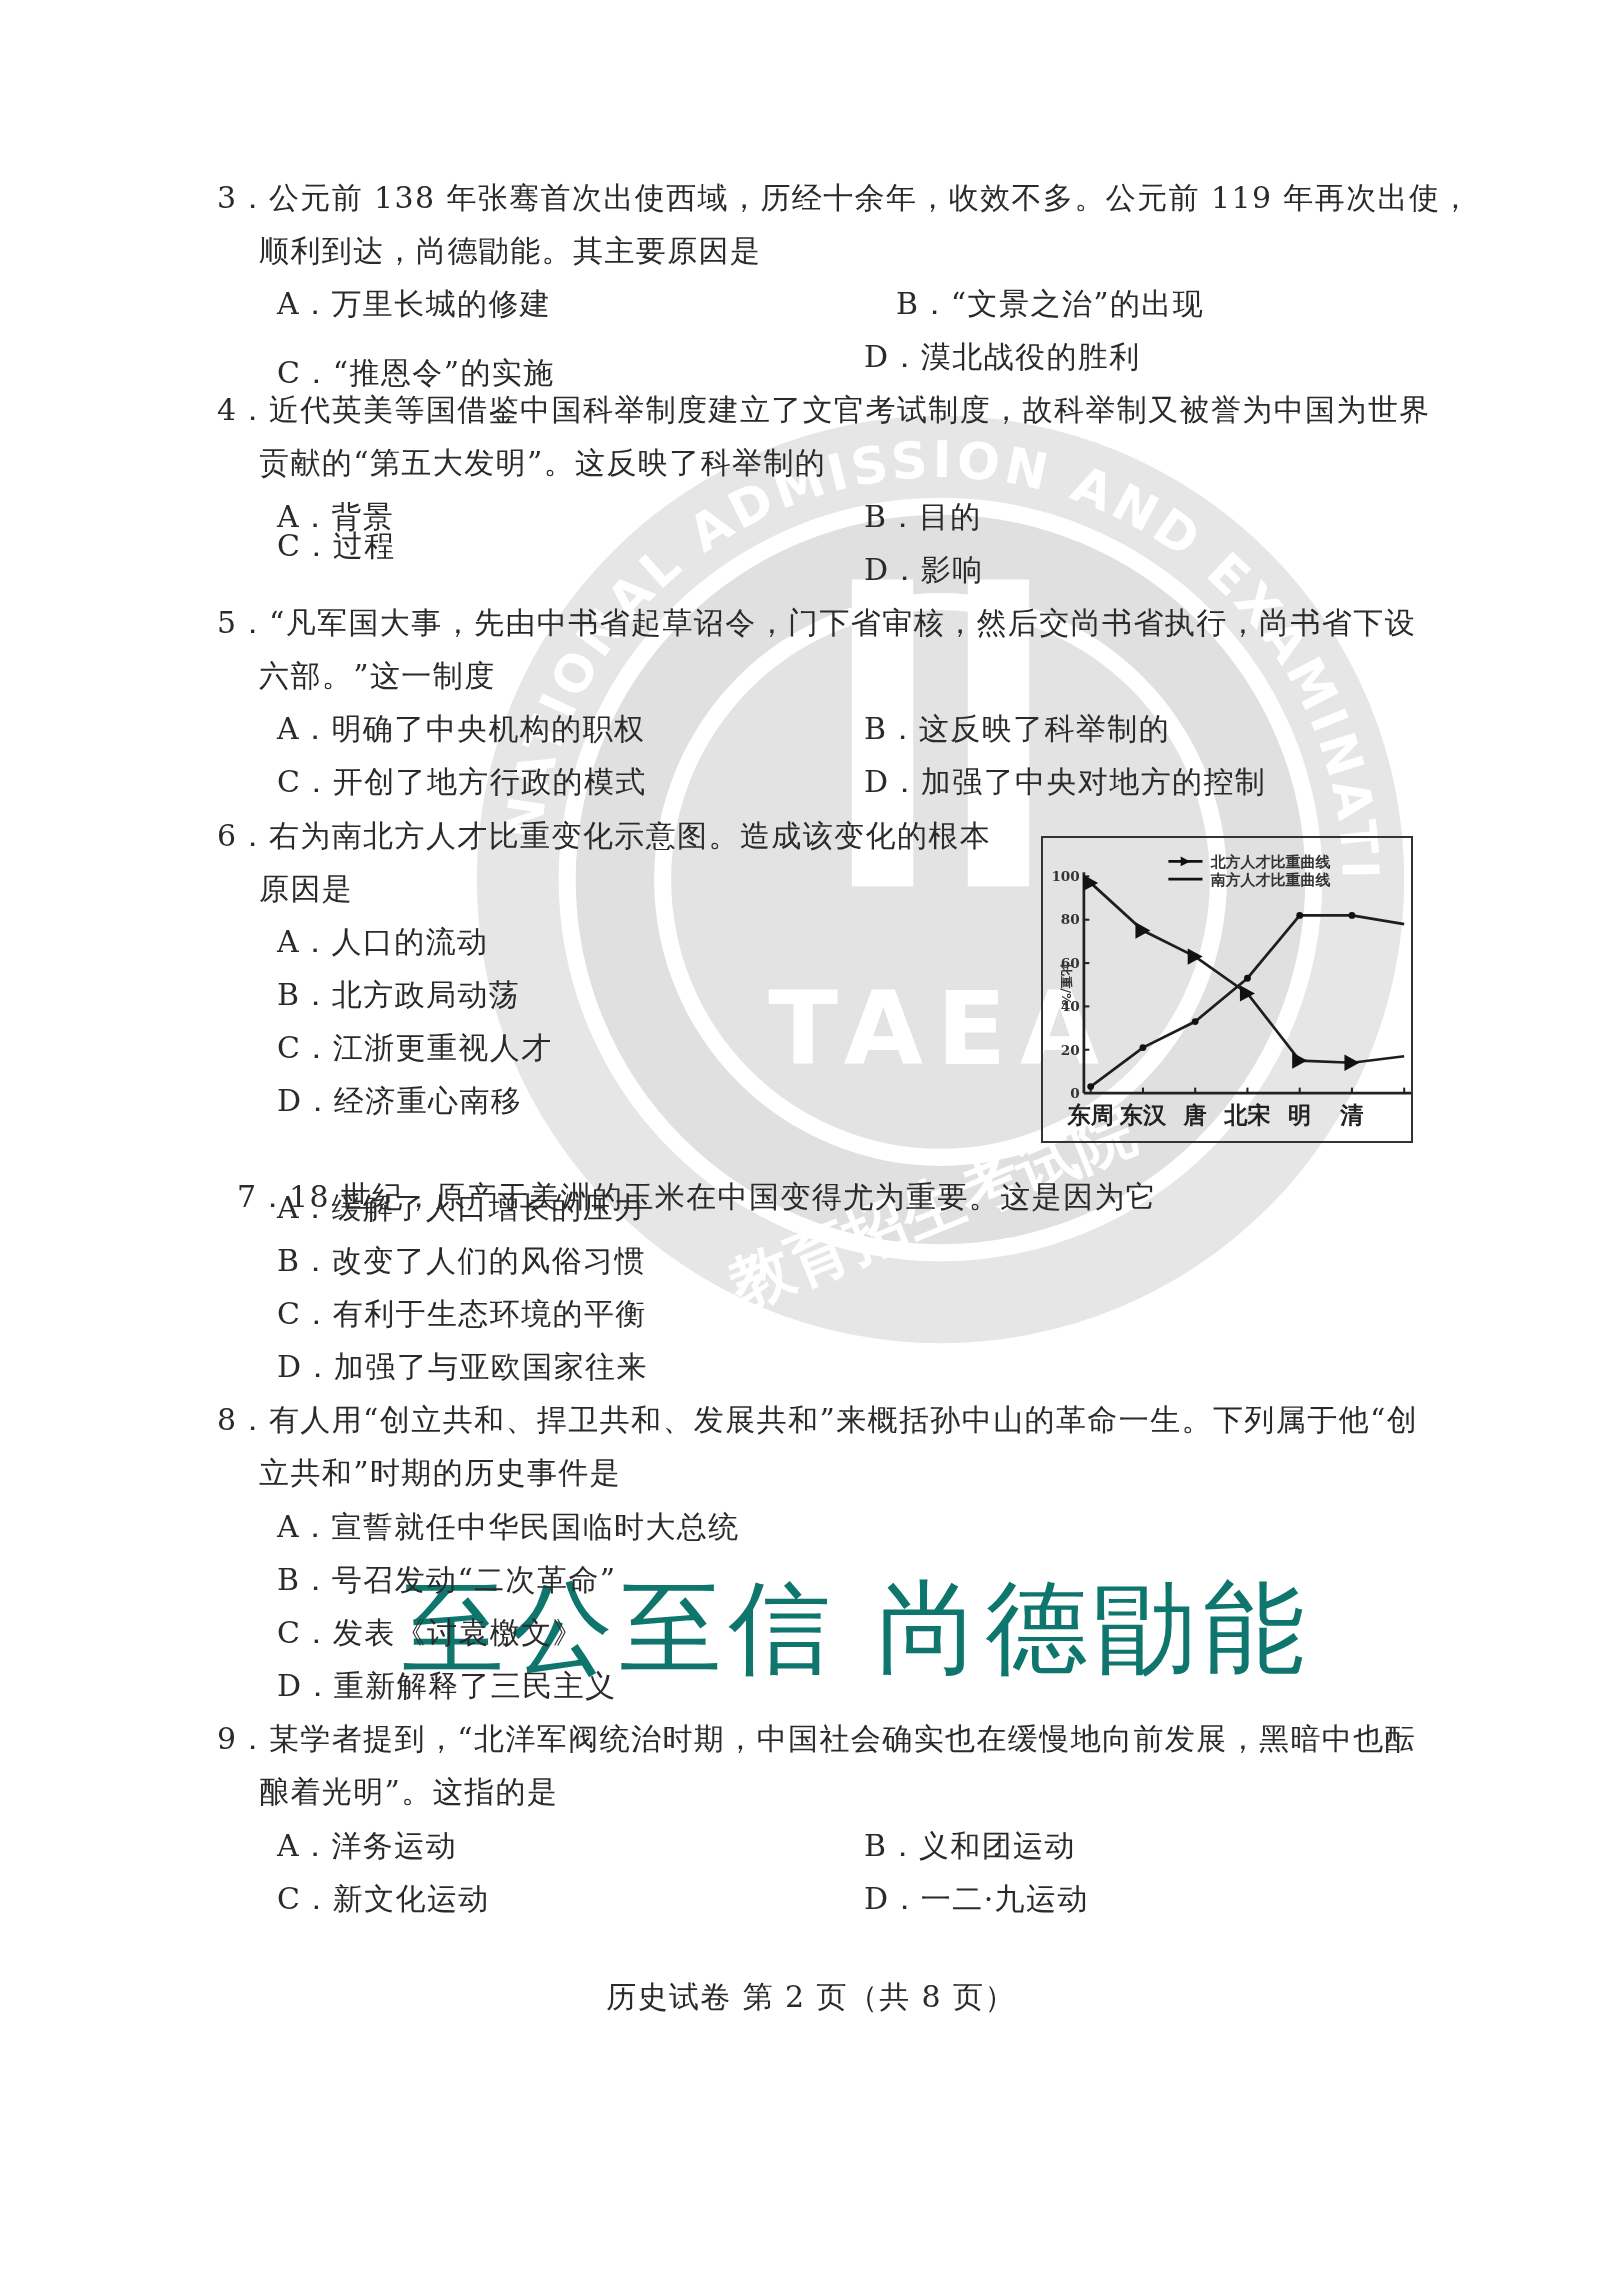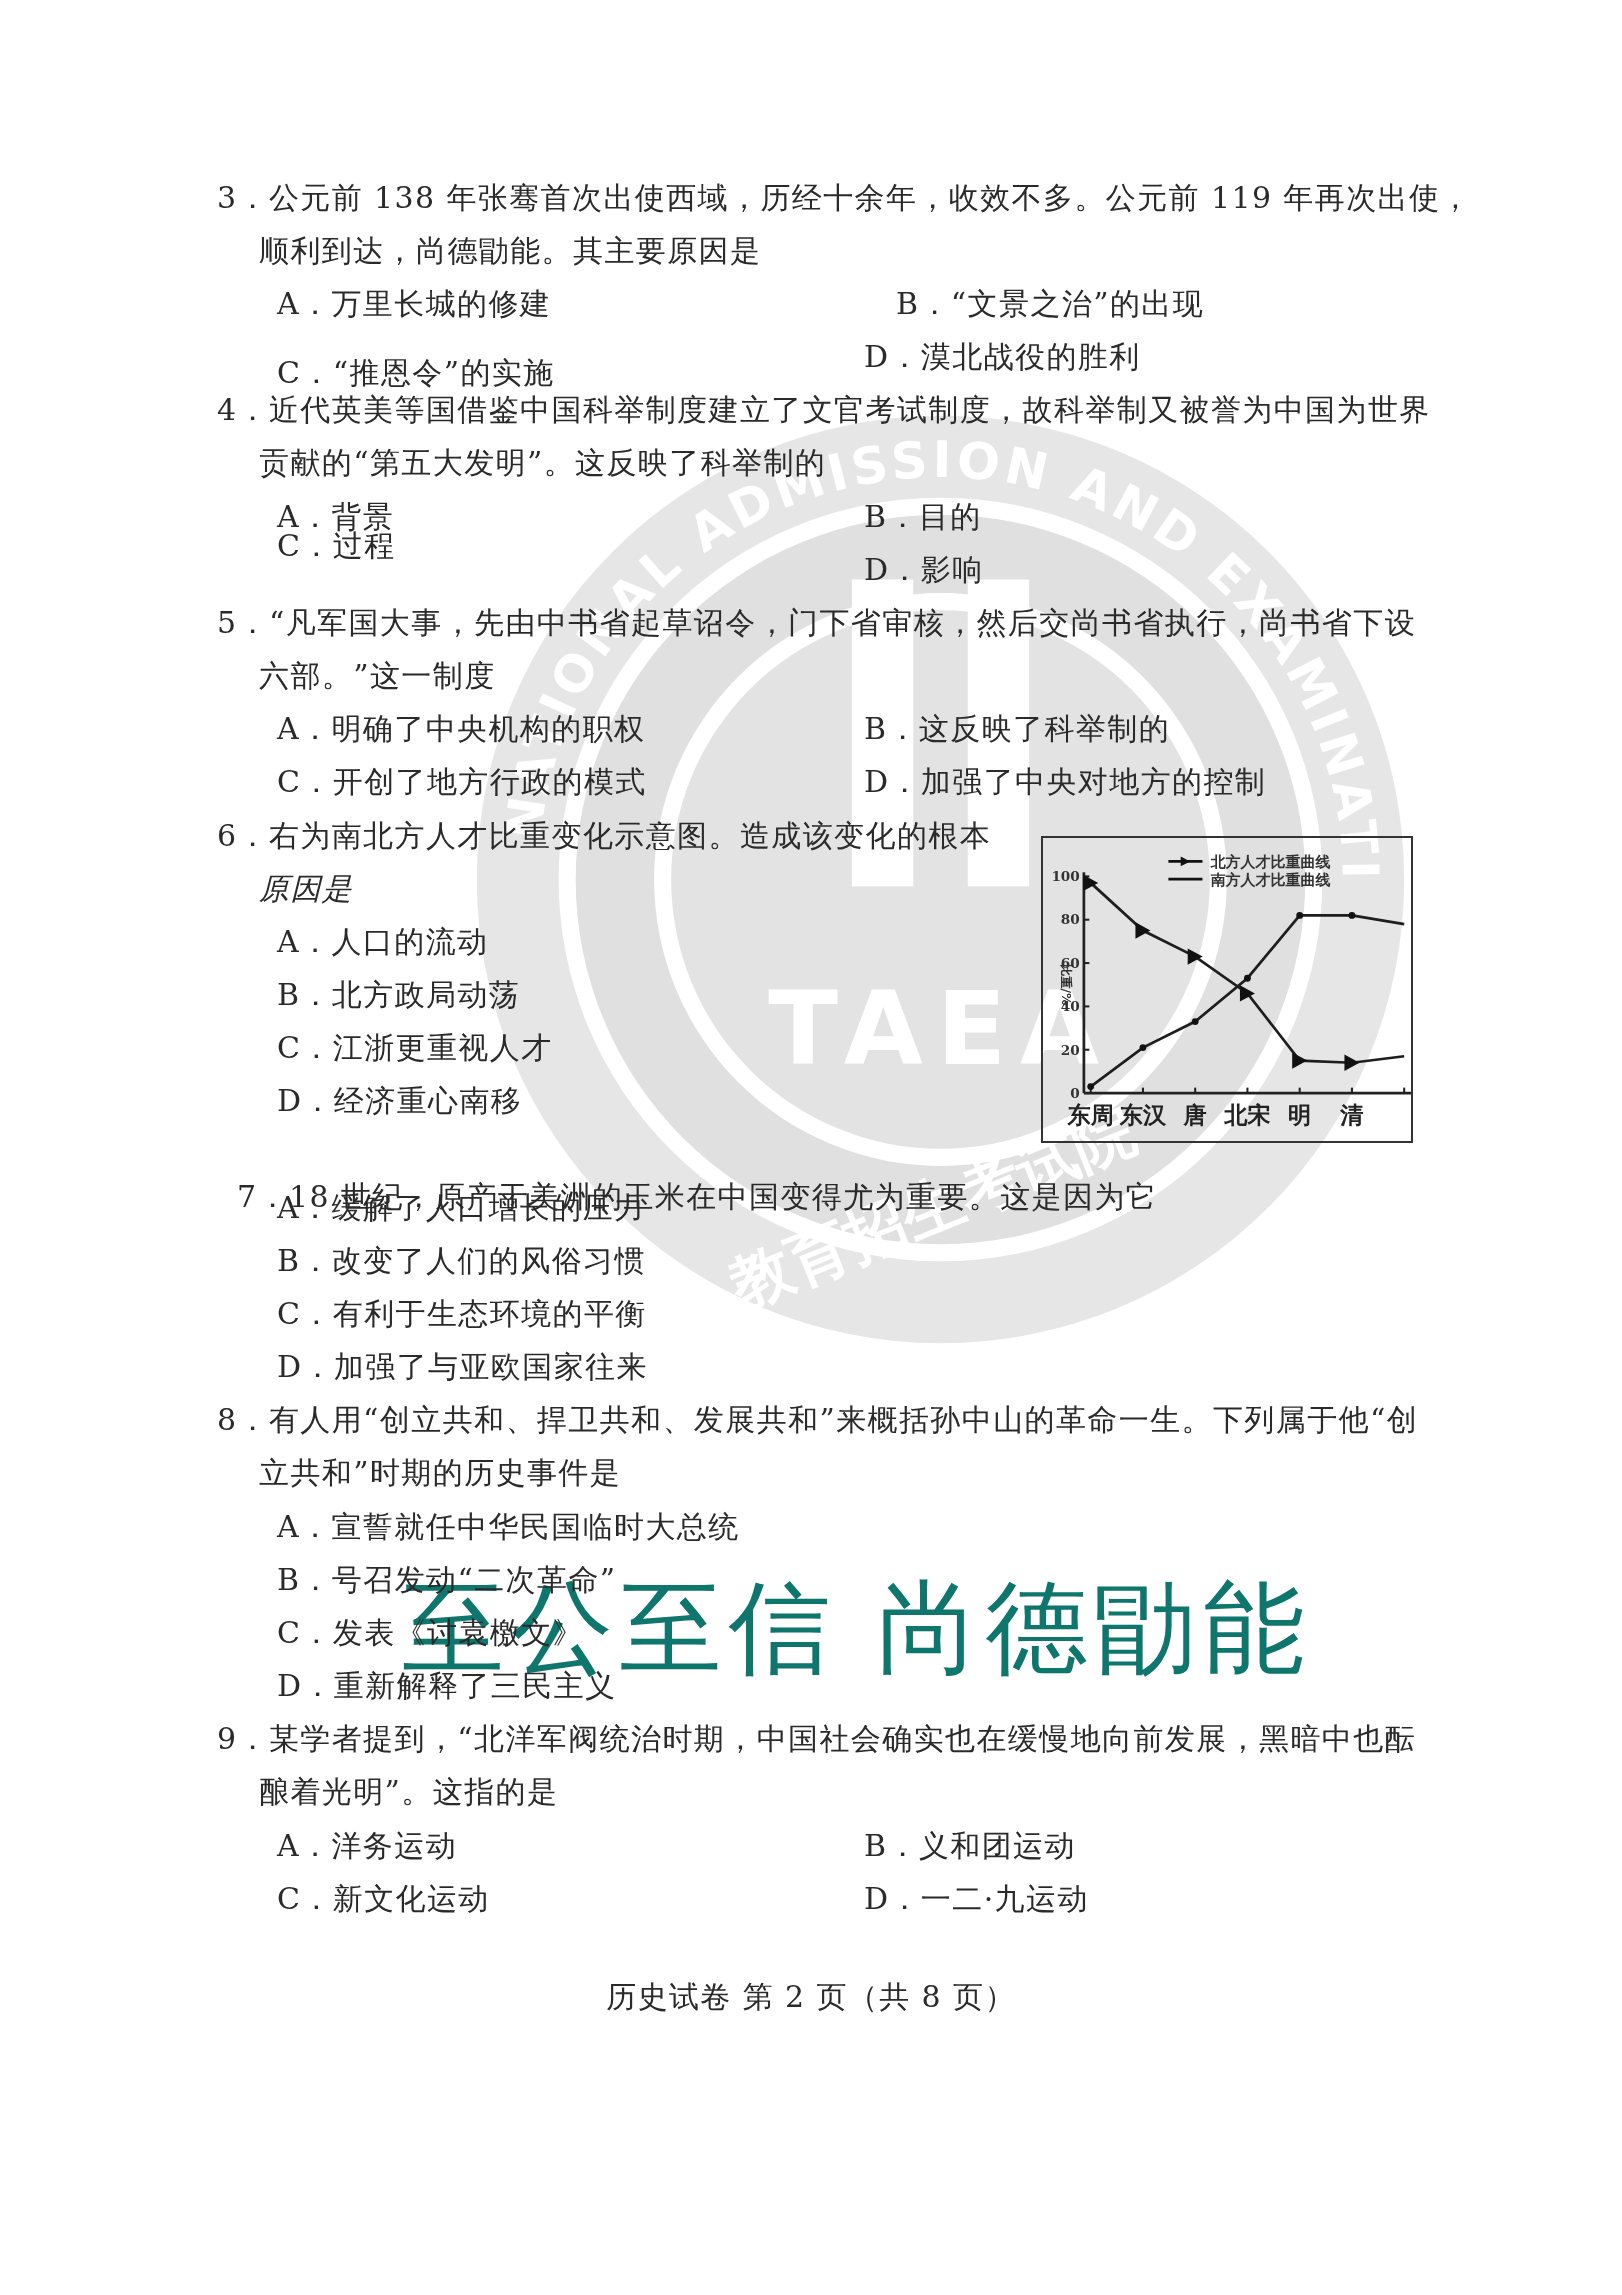--- a/index.html
+++ b/index.html
@@ -56,21 +56,21 @@
   <div class="opt" style="left:864px;top:551px;"><span>D．</span><span>影响</span></div>
 
   <div class="line" style="left:217px;top:604px;"><span class="qnum">5．</span><span>“凡军国大事，先由中书省起草诏令，门下省审核，然后交尚书省执行，尚书省下设</span></div>
   <div class="line" style="left:259px;top:657px;">六部。”这一制度</div>
   <div class="opt" style="left:277px;top:710px;"><span>A．</span><span>明确了中央机构的职权</span></div>
   <div class="opt" style="left:864px;top:710px;"><span>B．</span><span>这反映了科举制的</span></div>
   <div class="opt" style="left:277px;top:763px;"><span>C．</span><span>开创了地方行政的模式</span></div>
   <div class="opt" style="left:864px;top:763px;"><span>D．</span><span>加强了中央对地方的控制</span></div>
 
   <div class="line" style="left:217px;top:817px;"><span class="qnum">6．</span><span>右为南北方人才比重变化示意图。造成该变化的根本</span></div>
-  <div class="line" style="left:259px;top:870px;font-style:italic;">原因是</div>
+  <div class="line" style="left:259px;top:870px;">原因是</div>
   <div class="opt" style="left:277px;top:923px;"><span>A．</span><span>人口的流动</span></div>
   <div class="opt" style="left:277px;top:976px;"><span>B．</span><span>北方政局动荡</span></div>
   <div class="opt" style="left:277px;top:1029px;"><span>C．</span><span>江浙更重视人才</span></div>
   <div class="opt" style="left:277px;top:1082px;"><span>D．</span><span>经济重心南移</span></div>
 
   <div class="chart-box">
     <svg id="chart-svg" width="368" height="303" viewBox="0 0 540 444">
         <line x1="60" y1="50" x2="60" y2="374" stroke="#222" stroke-width="4"></line>
         <line x1="60" y1="374" x2="540" y2="374" stroke="#222" stroke-width="4"></line>
         <line x1="60" y1="374" x2="68" y2="374" stroke="#222" stroke-width="3"></line>

